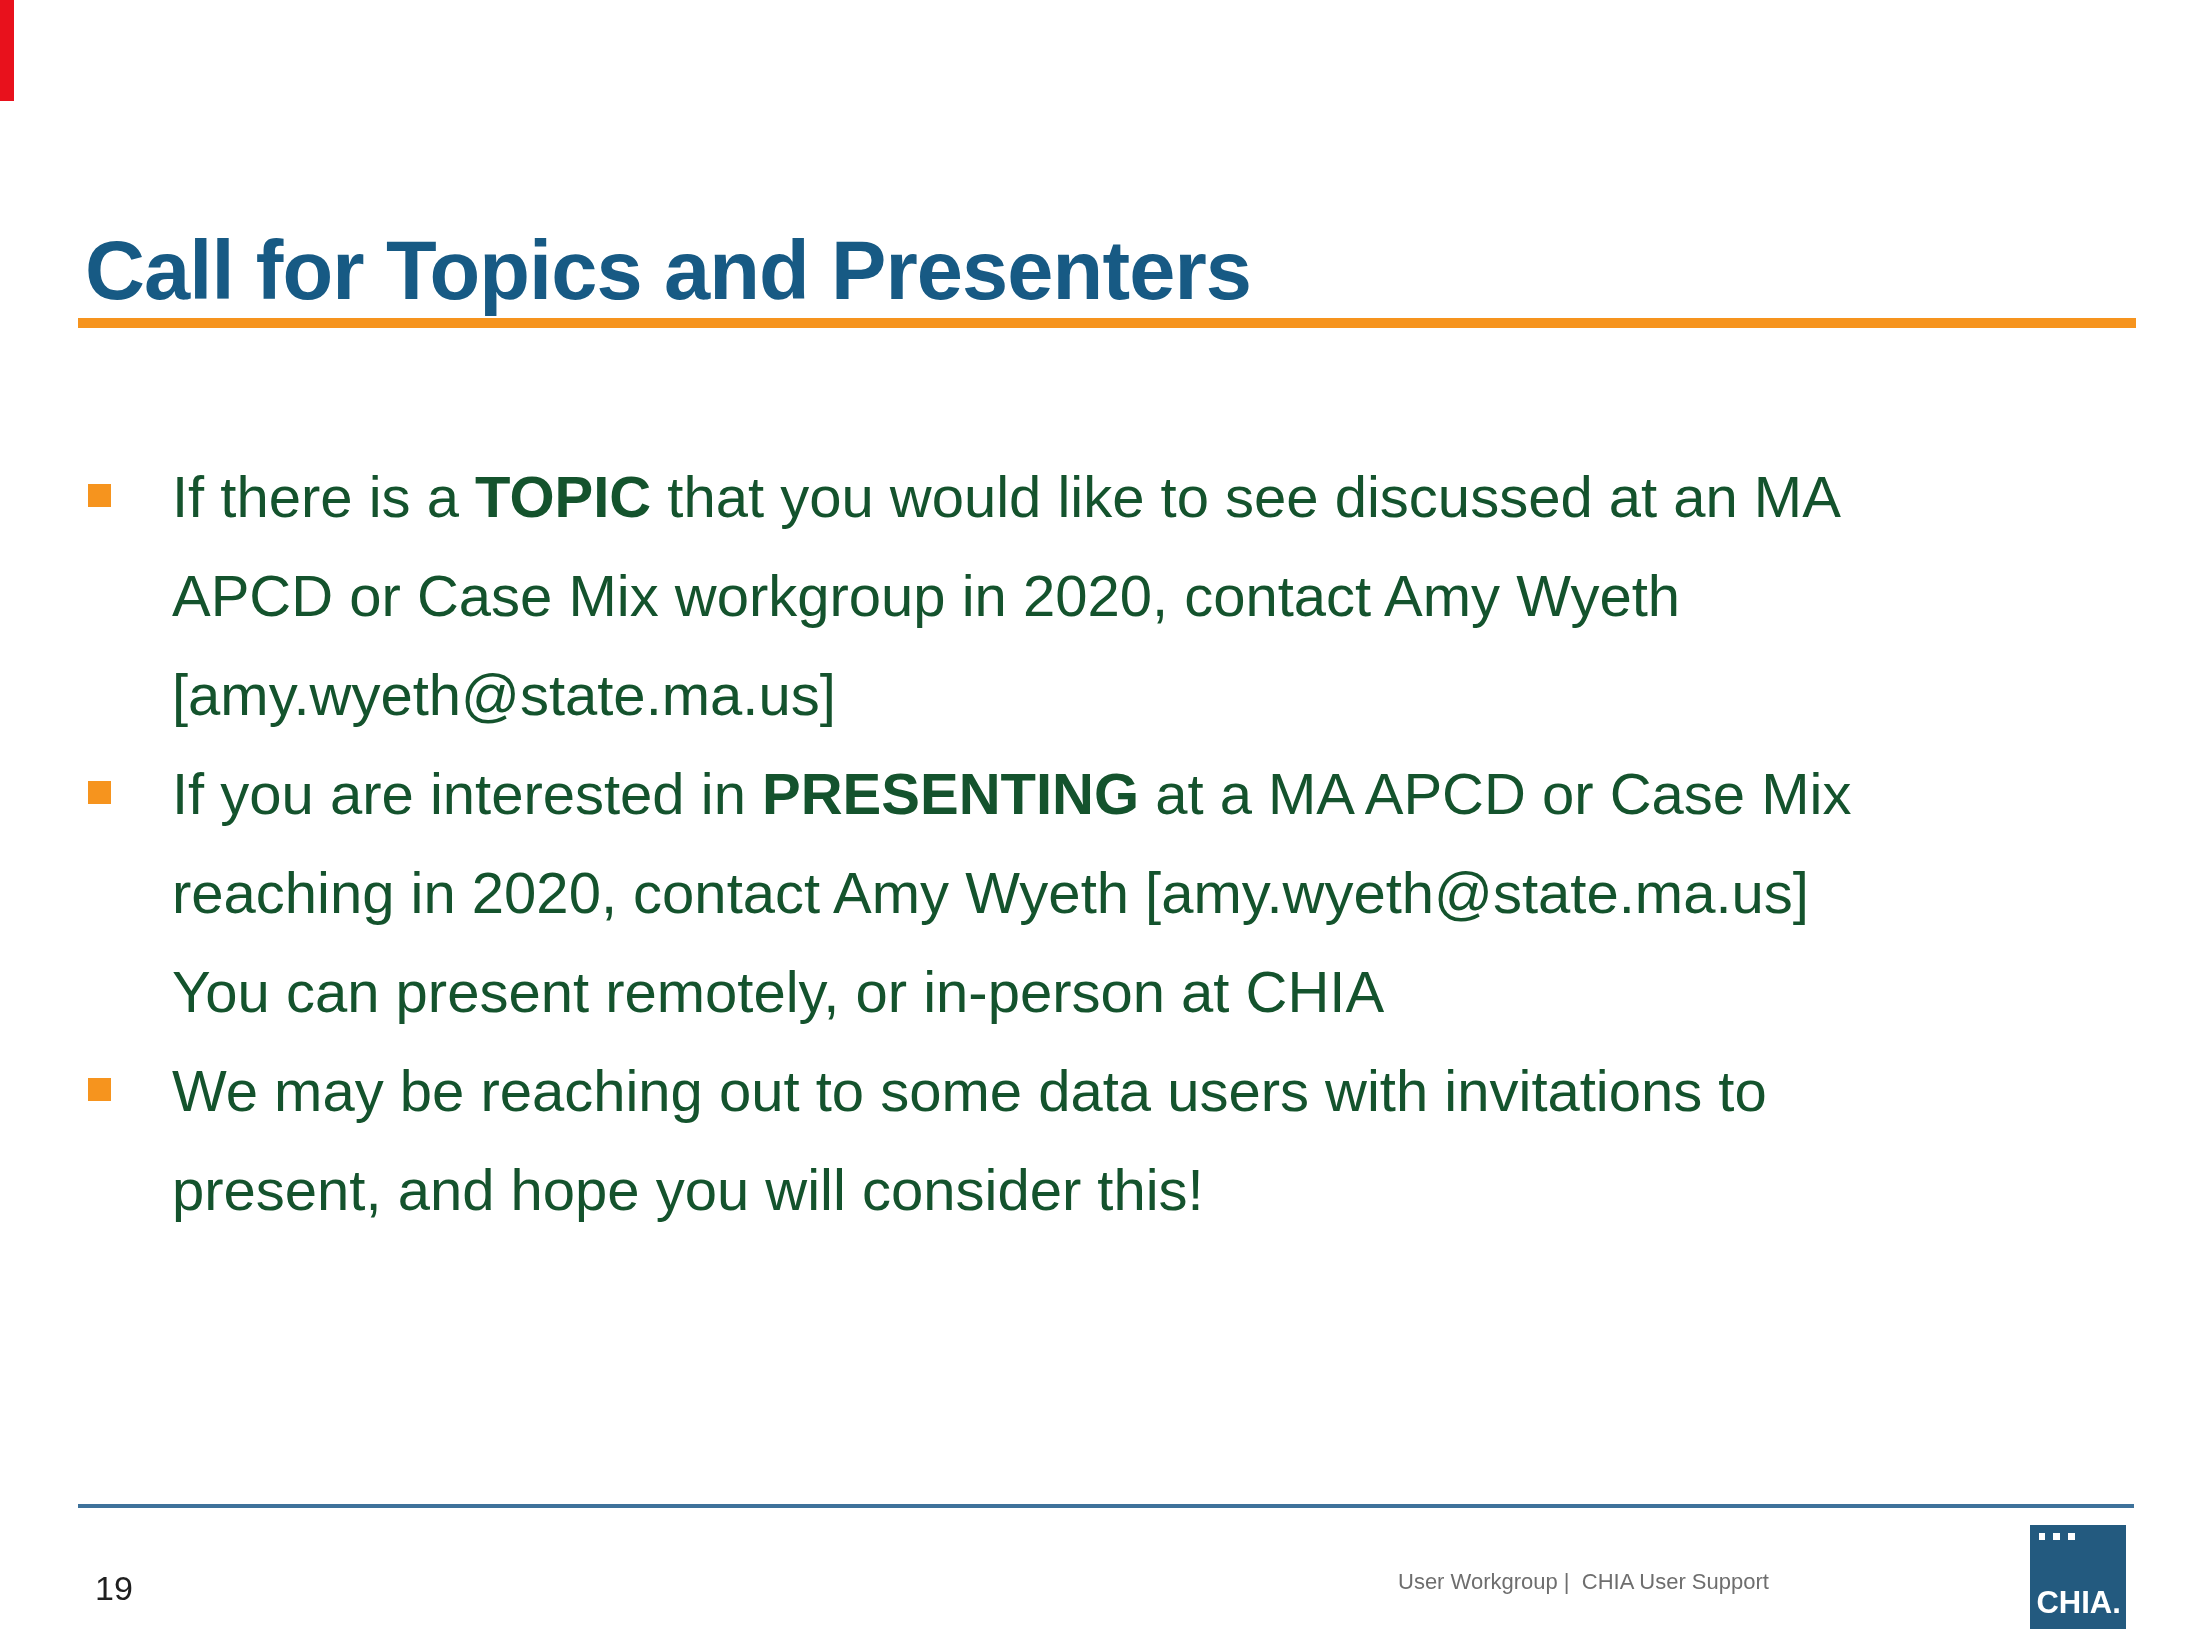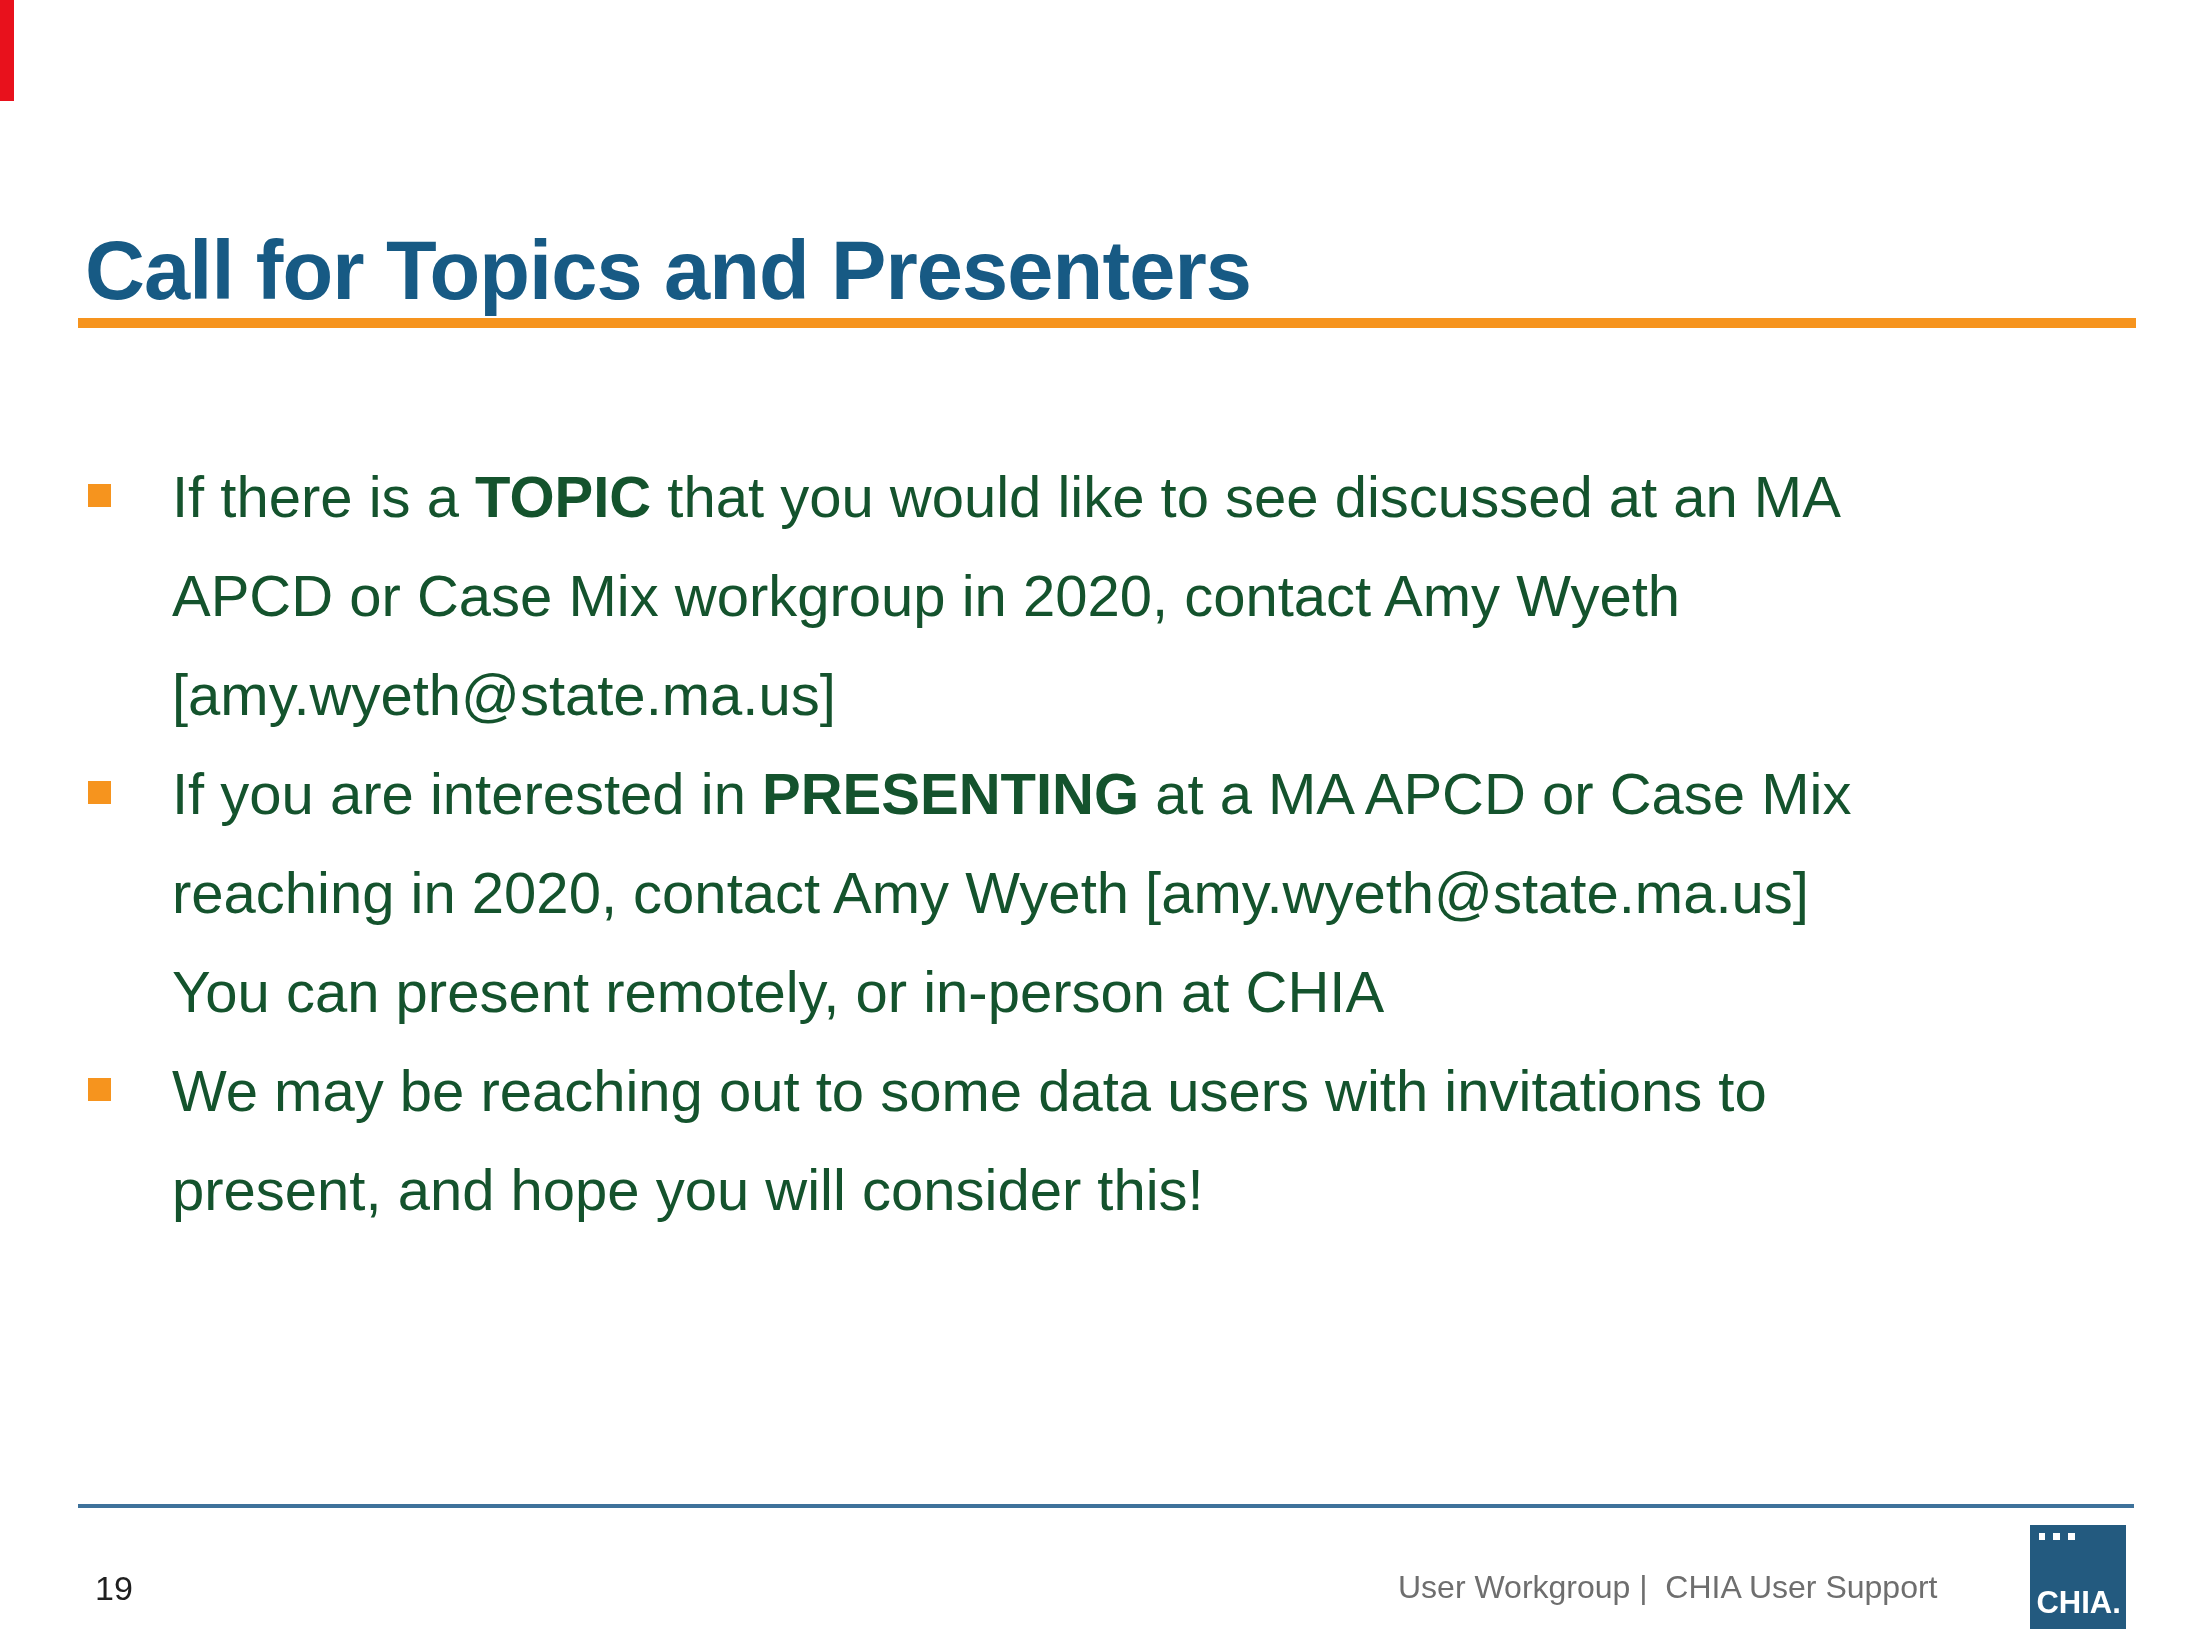--- a/index.html
+++ b/index.html
@@ -13,21 +13,21 @@
     color:#175a84;letter-spacing:-0.9px;white-space:nowrap;margin-top:39px;
   }
   .title-rule{position:absolute;left:78px;top:318px;width:2058px;height:9.5px;background:#f6941e;}
   .content{position:absolute;left:86px;top:447px;width:2031px;font-size:58px;color:#14532d;}
   .bullet-item{position:relative;padding-left:86px;}
   .bullet-marker{position:absolute;left:1.7px;top:37px;width:23px;height:23px;background:#f6941e;}
   .line{line-height:99px;white-space:nowrap;}
   .seg-bold{font-weight:700;}
   .footer-rule{position:absolute;left:78px;top:1504px;width:2056px;height:4.3px;background:#3e729b;}
   .page-num{position:absolute;left:83px;top:1569px;font-size:34px;color:#1f1f1f;margin-left:12px;}
-  .footer-caption{position:absolute;left:1398px;top:1569px;font-size:32px;color:#6e6e6e;white-space:pre;}
+  .footer-caption{position:absolute;left:1398px;top:1569px;font-size:22px;color:#6e6e6e;white-space:pre;}
   .logo{position:absolute;left:2030px;top:1525px;width:96px;height:104px;background:#235a7f;}
   .logo-dots{position:absolute;left:8.6px;top:7.7px;display:flex;gap:7.7px;}
   .dot{width:6.9px;height:6.9px;background:#ffffff;}
   .logo-word{position:absolute;right:5.2px;bottom:7.7px;font-size:31px;font-weight:700;color:#ffffff;}
 </style>
 </head>
 <body>
 
 <div class="slide">
 

